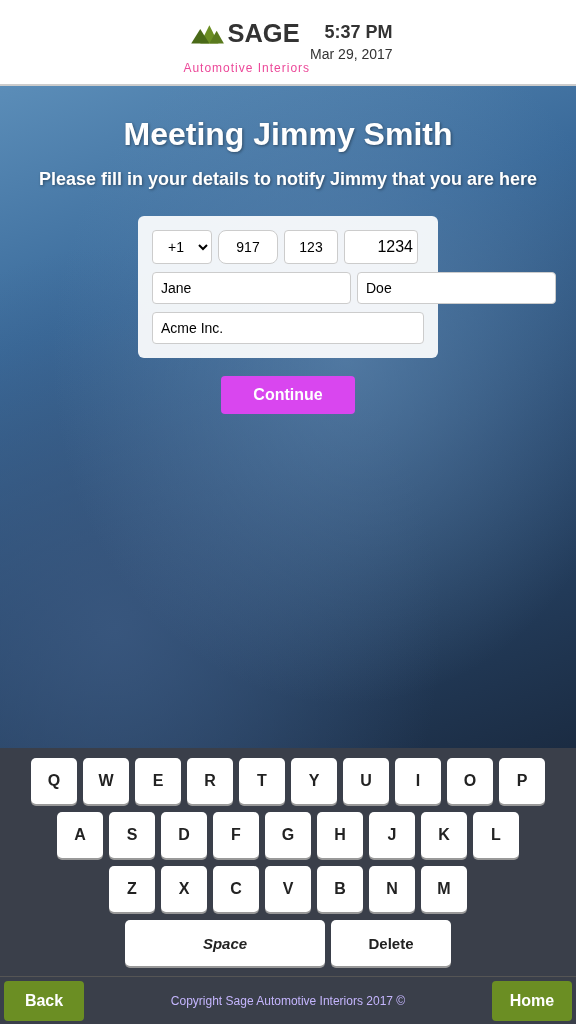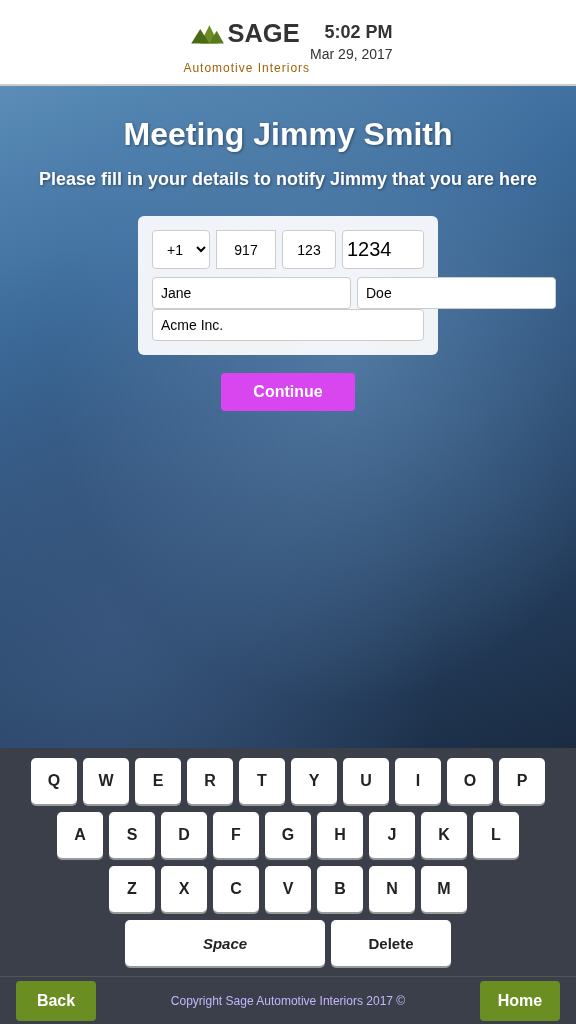--- a/index.html
+++ b/index.html
@@ -28,21 +28,21 @@
       display: flex;
       flex-direction: column;
       align-items: flex-start;
     }
     #logo-svg {
       width: 120px;
       height: 50px;
     }
     #logo-subtitle {
       font-size: 12px;
-      color: #a16207;
+      color: #ec4899;
       letter-spacing: 1px;
       margin-top: 2px;
     }
     #datetime {
       text-align: right;
       font-size: 18px;
       color: #333;
       font-weight: bold;
       line-height: 1.4;
     }
@@ -118,43 +118,44 @@
       border: 1px solid #ccc;
       border-radius: 4px;
       font-size: 14px;
       background: #fff;
       text-align: center;
     }
     .phone-area {
       width: 60px;
       padding: 7px 4px;
       border: 1px solid #ccc;
-      border-radius: 0;
+      border-radius: 8px;
       font-size: 14px;
       text-align: center;
     }
     .phone-prefix {
       width: 54px;
       padding: 7px 4px;
       border: 1px solid #ccc;
       border-radius: 4px;
       font-size: 14px;
       text-align: center;
     }
     .phone-line {
-      width: 82px;
+      width: 74px;
       padding: 7px 4px;
       border: 1px solid #ccc;
       border-radius: 4px;
-      font-size: 20px;
-      text-align: left;
+      font-size: 16px;
+      text-align: right;
     }
     #name-row {
       display: flex;
       gap: 6px;
+      margin-bottom: 8px;
     }
     .name-field {
       flex: 1;
       padding: 7px 8px;
       border: 1px solid #ccc;
       border-radius: 4px;
       font-size: 14px;
     }
     #company-field {
       width: 100%;
@@ -242,21 +243,21 @@
     .footer-btn {
       background: #6b8e23;
       color: #fff;
       border: none;
       width: 80px;
       height: 40px;
       font-size: 16px;
       font-weight: bold;
       cursor: pointer;
       border-radius: 4px;
-      margin: 0 16px;
+      margin: 0 4px;
     }
     #footer-copyright {
       color: #c4b5fd;
       font-size: 12px;
       text-align: center;
       flex: 1;
     }
 
     select { appearance: auto; }
   </style>
@@ -272,21 +273,21 @@
         <polygon points="18,38 28,18 38,38" fill="#6b8e23" stroke="none"></polygon>
         <polygon points="28,38 36,24 44,38" fill="#5a7a1e" stroke="none"></polygon>
         <polygon points="8,38 18,22 28,38" fill="#4a6a18" stroke="none"></polygon>
       </g>
 
       <text x="48" y="36" font-size="28" font-weight="900" fill="#333" font-family="Arial">SAGE</text>
     </svg>
     <div id="logo-subtitle">Automotive Interiors</div>
   </div>
   <div id="datetime">
-    <div>5:02 PM</div>
+    <div>5:37 PM</div>
     <div class="date">Mar 29, 2017</div>
   </div>
 </div>
 
 <div id="bg-area"></div>
 
 <div id="content">
   <div id="meeting-title">Meeting Jimmy Smith</div>
   <div id="meeting-subtitle">Please fill in your details to notify Jimmy that you are here</div>
 

